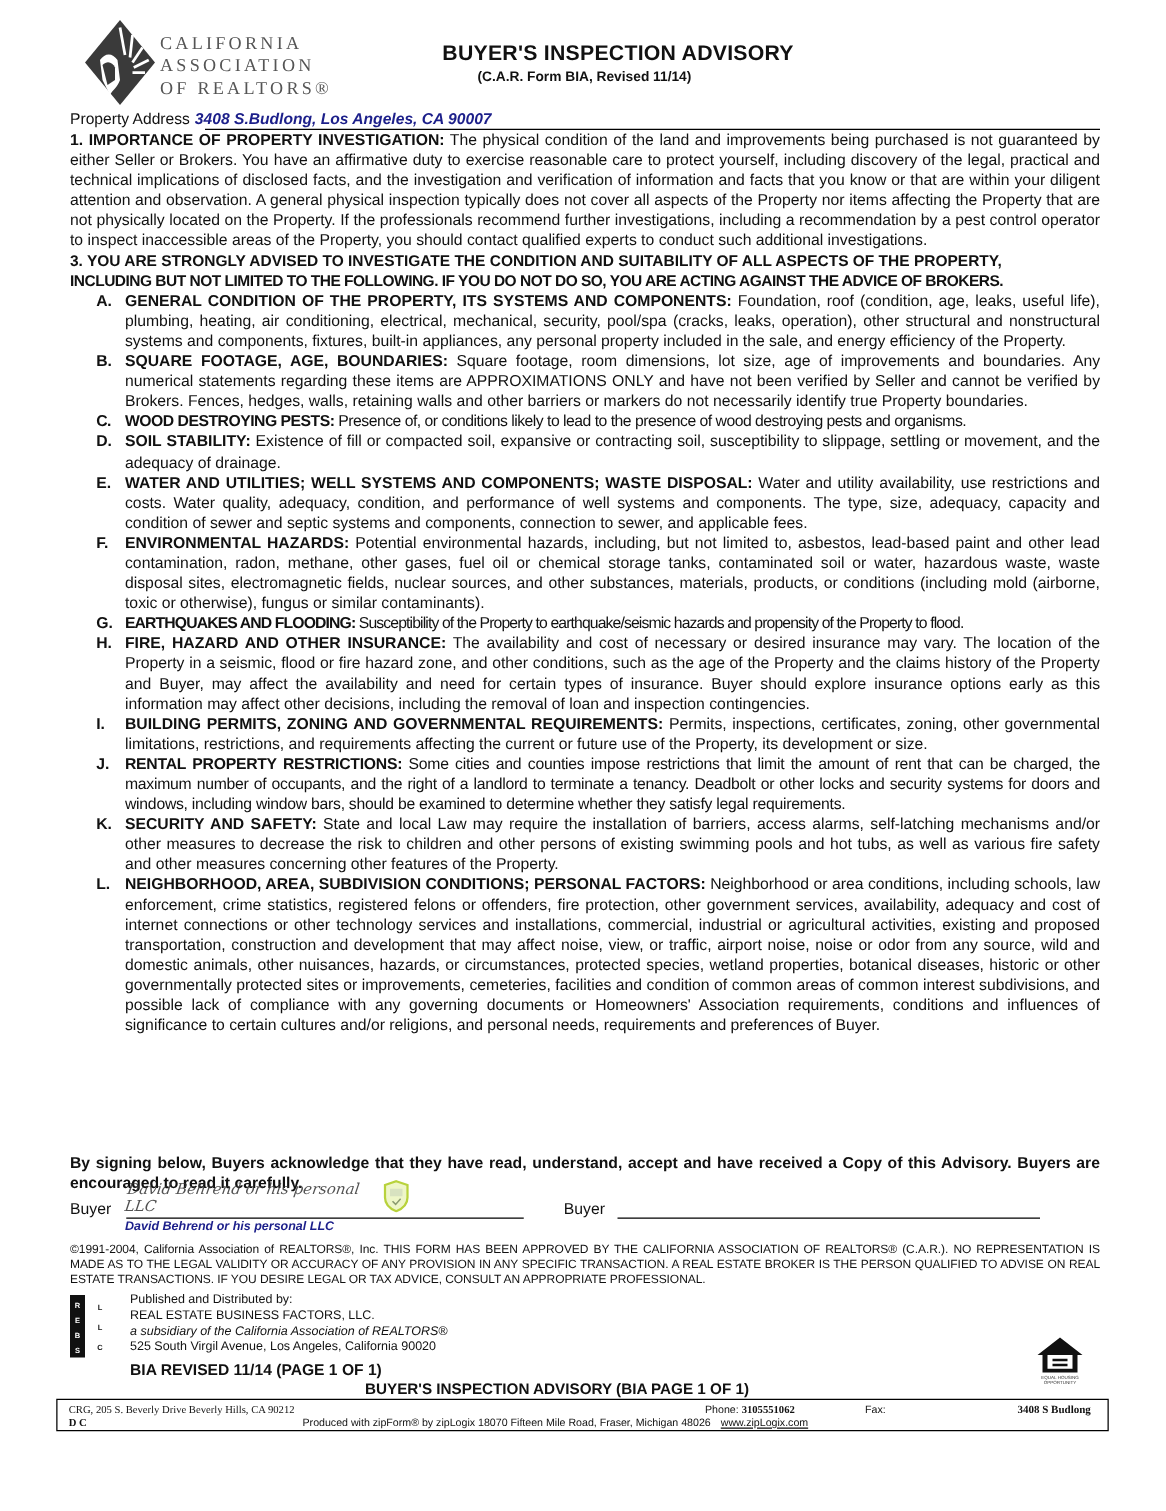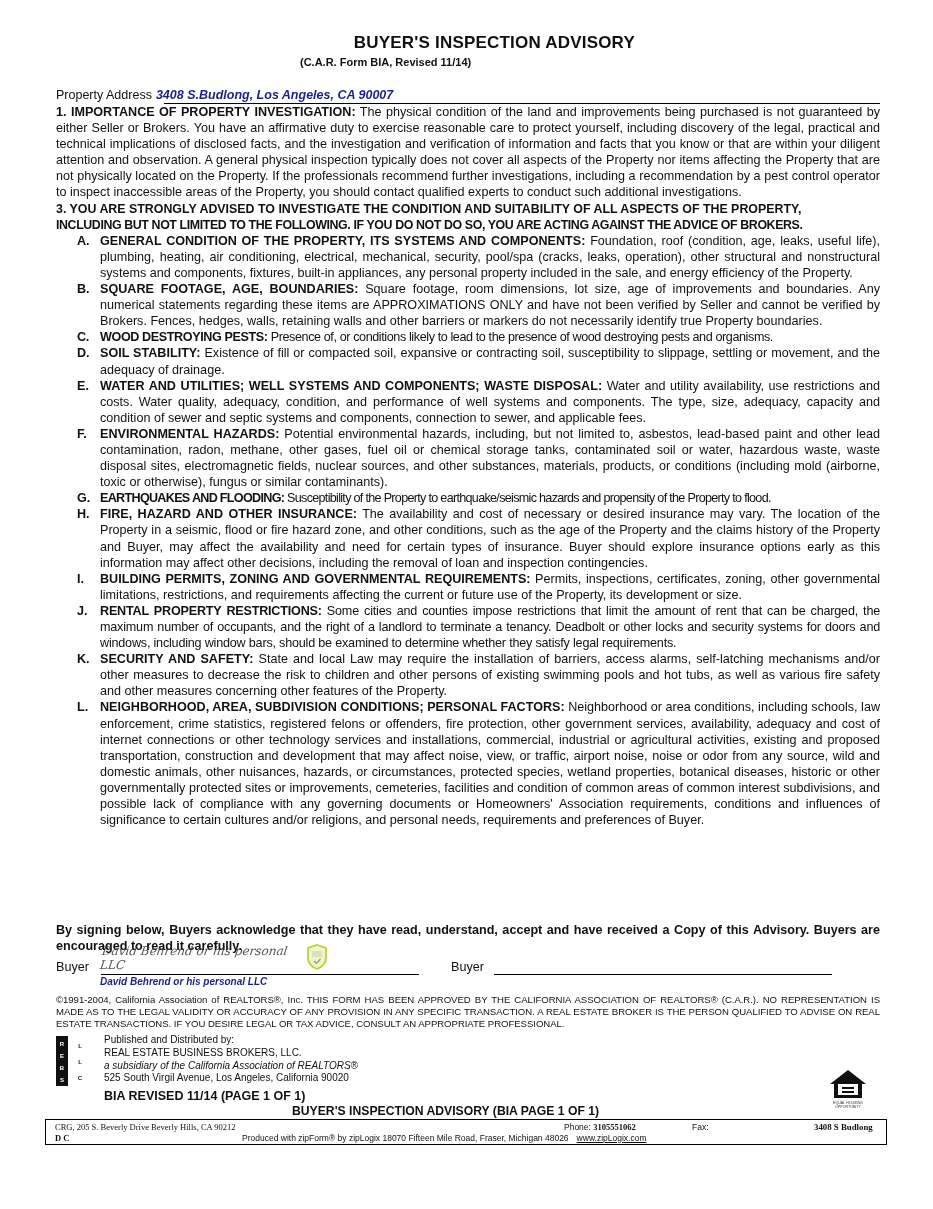--- a/index.html
+++ b/index.html
@@ -4,21 +4,21 @@
 <style>
   html, body { margin: 0; padding: 0; background: #ffffff; }
   body { width: 933px; height: 1209px; position: relative; overflow: hidden; font-family: "Liberation Sans", sans-serif; color: #111; }
   .page { position: absolute; left: 0; top: 0; width: 933px; height: 1209px; }
 
   
   .logo { position: absolute; left: 66px; top: 14px; width: 200px; height: 72px; }
   .logo-mark { position: absolute; left: 0; top: 0; width: 60px; height: 72px; }
   .logo-text { position: absolute; left: 62px; top: 12px; font-family: "Liberation Serif", serif; color: #555; font-size: 14.5px; letter-spacing: 2.6px; line-height: 18px; }
   .title { position: absolute; left: 300px; top: 33px; width: 335px; text-align: right; font-weight: bold; font-size: 17px; letter-spacing: 0.2px; }
-  .subtitle { position: absolute; left: 300px; top: 56px; width: 335px; font-weight: bold; font-size: 11px; }
+  .subtitle { position: absolute; left: 300px; top: 56px; width: 335px; text-align: center; font-weight: bold; font-size: 11px; }
 
   .address-row { position: absolute; left: 56px; top: 88px; width: 824px; height: 15px; font-size: 12.5px; line-height: 15px; }
   .address-line { position: absolute; left: 108px; top: 15px; width: 716px; border-top: 1.2px solid #000; }
   .address-value { color: #1c1f8a; font-weight: bold; font-style: italic; margin-left: 4px; }
 
   
   .body { position: absolute; left: 56px; top: 104px; width: 824px; font-family: "Liberation Sans", sans-serif; font-size: 12.6px; line-height: 16.1px; text-align: justify; }
   .para { margin: 0; }
   .para b { font-weight: bold; }
   .caps { font-weight: bold; font-size: 12.4px; }
@@ -53,20 +53,39 @@
   .f-fax { position: absolute; left: 646px; top: 2px; font-size: 8.5px; }
   .f-file { position: absolute; left: 768px; top: 2px; font-family: "Liberation Serif", serif; font-weight: bold; font-size: 8.8px; }
   .f-produced { position: absolute; left: 196px; top: 13px; font-size: 8.5px; }
   .f-link { text-decoration: underline; margin-left: 8px; text-align: right; }
 </style>
 </head>
 <body>
 
 <div class="page">
 
+  <div class="logo">
+    <svg class="logo-mark" viewBox="0 0 60 72">
+      <polygon points="30,2 58,36 30,70 2,36" fill="#3a3a3a"></polygon>
+      <g stroke="#ffffff" stroke-width="2.2">
+        <line x1="30" y1="8" x2="34" y2="30"></line>
+        <line x1="40" y1="14" x2="38" y2="32"></line>
+        <line x1="48" y1="24" x2="40" y2="36"></line>
+        <line x1="53" y1="34" x2="41" y2="40"></line>
+        <line x1="50" y1="44" x2="40" y2="44"></line>
+      </g>
+      <path d="M14,34 C18,28 24,28 28,34 L30,50 C28,56 24,58 22,62 L16,50 Z" fill="#ffffff"></path>
+      <path d="M16,38 C20,34 24,36 26,40 L26,50 L20,54 Z" fill="#3a3a3a"></path>
+    </svg>
+    <div class="logo-text">
+      <div>CALIFORNIA</div>
+      <div>ASSOCIATION</div>
+      <div>OF REALTORS®</div>
+    </div>
+  </div>
 
   <div class="title">BUYER'S INSPECTION ADVISORY</div>
   <div class="subtitle">(C.A.R. Form BIA, Revised 11/14)</div>
 
   <div class="address-row">
     <span>Property Address</span><span class="address-value">3408 S.Budlong, Los Angeles, CA  90007</span>
     <div class="address-line"></div>
   </div>
 
   <div class="body">
@@ -118,21 +137,21 @@
         <text x="6" y="46">S</text>
     </g>
     <g fill="#111" font-family="Liberation Sans, sans-serif" font-size="6" font-weight="bold" text-anchor="middle">
       <text x="24" y="12">L</text>
         <text x="24" y="28">L</text>
         <text x="24" y="44">C</text>
     </g>
   </svg>
   <div class="pub-text">
     <div>Published and Distributed by:</div>
-    <div>REAL ESTATE BUSINESS BROKERS, LLC.</div>
+    <div>REAL ESTATE BUSINESS FACTORS, LLC.</div>
     <div class="it">a subsidiary of the California Association of REALTORS®</div>
     <div>525 South Virgil Avenue, Los Angeles, California 90020</div>
   </div>
   <div class="revised">BIA REVISED 11/14 (PAGE 1 OF 1)</div>
 
   <svg class="eho" viewBox="0 0 44 44">
     <path d="M22,4 L40,18 L36,18 L36,32 L8,32 L8,18 L4,18 Z" fill="#111"></path>
     <rect x="12" y="18" width="20" height="11" fill="#fff"></rect>
     <rect x="16" y="21" width="12" height="2" fill="#111"></rect>
     <rect x="16" y="25" width="12" height="2" fill="#111"></rect>

